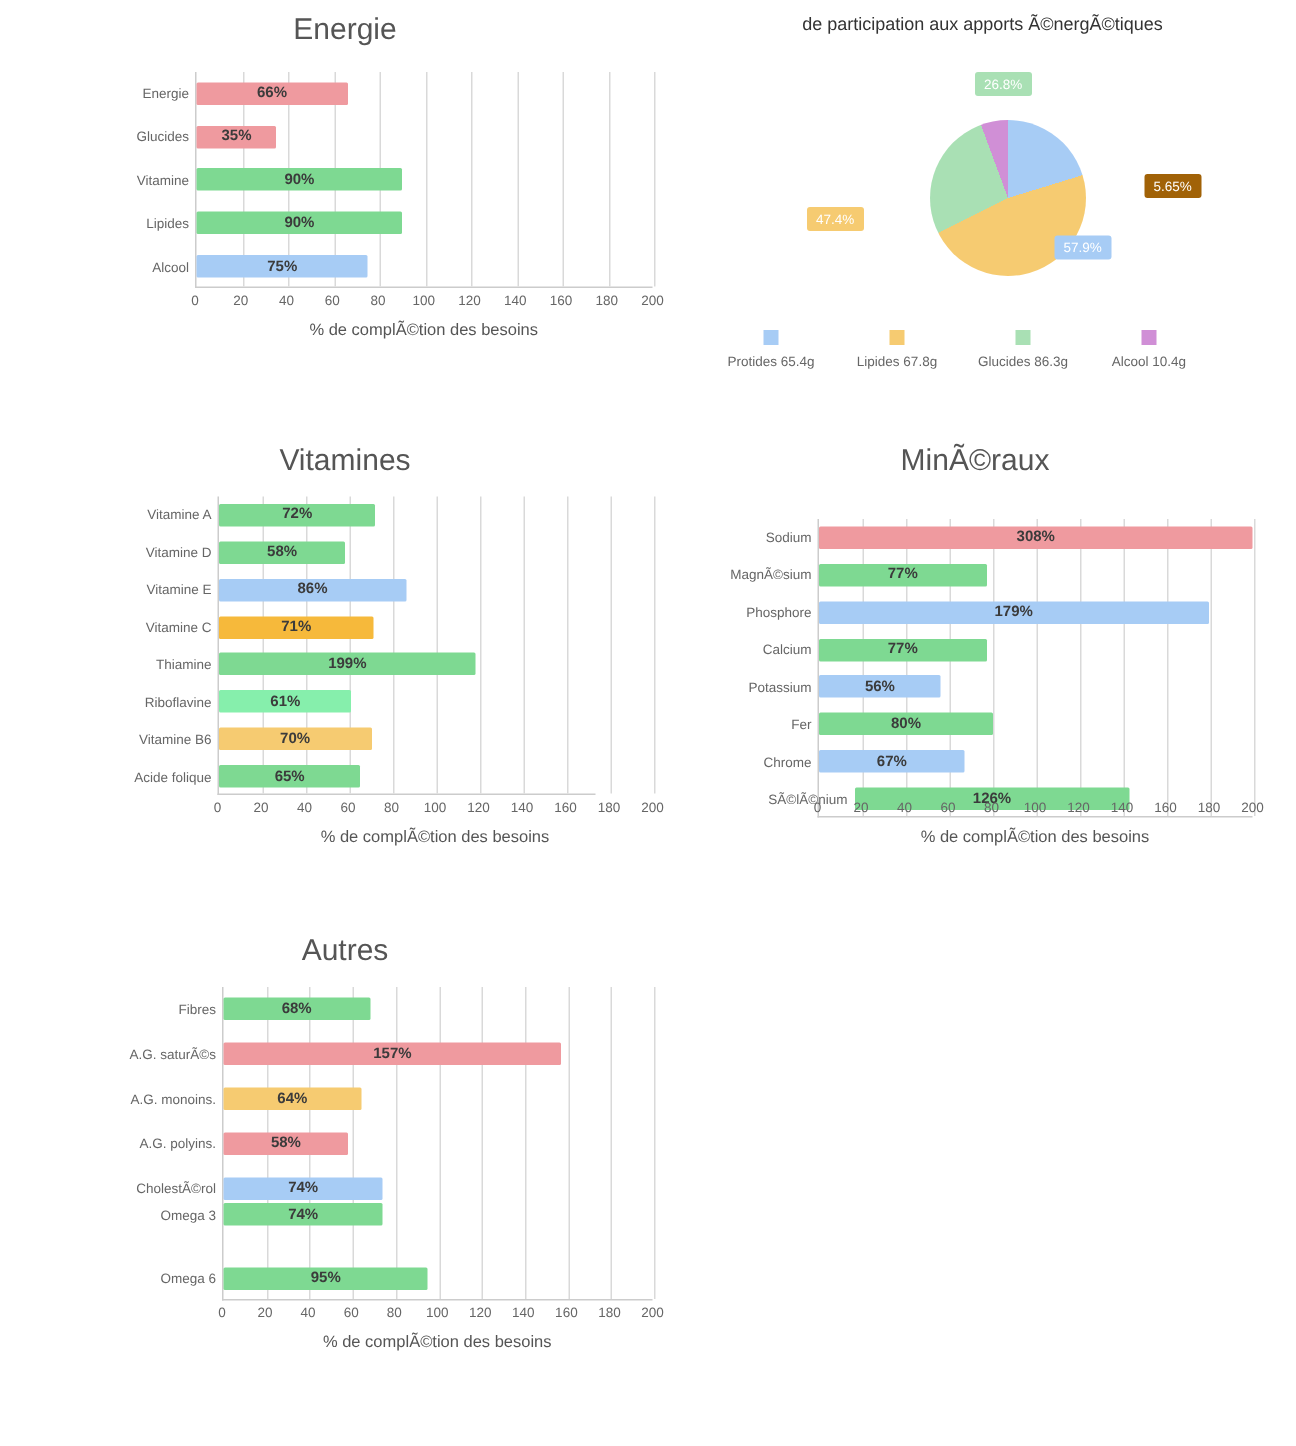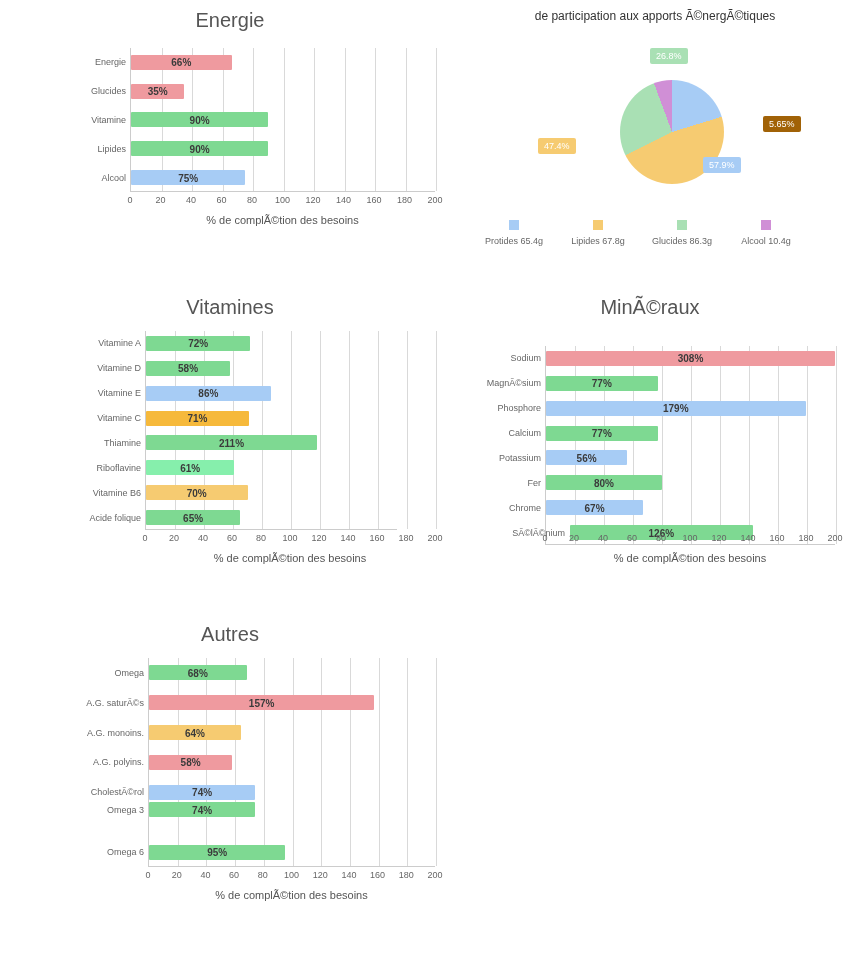--- a/index.html
+++ b/index.html
@@ -262,21 +262,21 @@
         </div>
         <div class="rowwrap" style="top: 74.625px; height: 24.875px;">
           <div class="cat-label">Vitamine C</div>
           <div class="bar" style="width: 102.95px; background: rgb(246, 185, 59);">
             <div class="bar-label" style="left: 50%; transform: translate(-50%, -50%);">71%</div>
           </div>
         </div>
         <div class="rowwrap" style="top: 99.5px; height: 24.875px;">
           <div class="cat-label">Thiamine</div>
           <div class="bar" style="width: 171.1px; background: rgb(126, 217, 146);">
-            <div class="bar-label" style="left: 50%; transform: translate(-50%, -50%);">211%</div>
+            <div class="bar-label" style="left: 50%; transform: translate(-50%, -50%);">199%</div>
           </div>
         </div>
         <div class="rowwrap" style="top: 124.375px; height: 24.875px;">
           <div class="cat-label">Riboflavine</div>
           <div class="bar" style="width: 88.45px; background: #86efac;">
             <div class="bar-label" style="left: 50%; transform: translate(-50%, -50%);">61%</div>
           </div>
         </div>
         <div class="rowwrap" style="top: 149.25px; height: 24.875px;">
           <div class="cat-label">Vitamine B6</div>
@@ -392,21 +392,21 @@
         <div class="gridline" style="left: 57.4px;"></div>
         <div class="gridline" style="left: 86.1px;"></div>
         <div class="gridline" style="left: 114.8px;"></div>
         <div class="gridline" style="left: 143.5px;"></div>
         <div class="gridline" style="left: 172.2px;"></div>
         <div class="gridline" style="left: 200.9px;"></div>
         <div class="gridline" style="left: 229.6px;"></div>
         <div class="gridline" style="left: 258.3px;"></div>
         <div class="gridline" style="left: 287px;"></div>
         <div class="rowwrap" style="top: 0px; height: 29.8571px;">
-          <div class="cat-label">Omega</div>
+          <div class="cat-label">Fibres</div>
           <div class="bar" style="width: 97.58px; background: rgb(126, 217, 146);">
             <div class="bar-label" style="left: 50%; transform: translate(-50%, -50%);">68%</div>
           </div>
         </div>
         <div class="rowwrap" style="top: 29.8571px; height: 29.8571px;">
           <div class="cat-label">A.G. saturÃ©s</div>
           <div class="bar" style="width: 225.295px; background: rgb(239, 154, 159);">
             <div class="bar-label" style="left: 50%; transform: translate(-50%, -50%);">157%</div>
           </div>
         </div>

